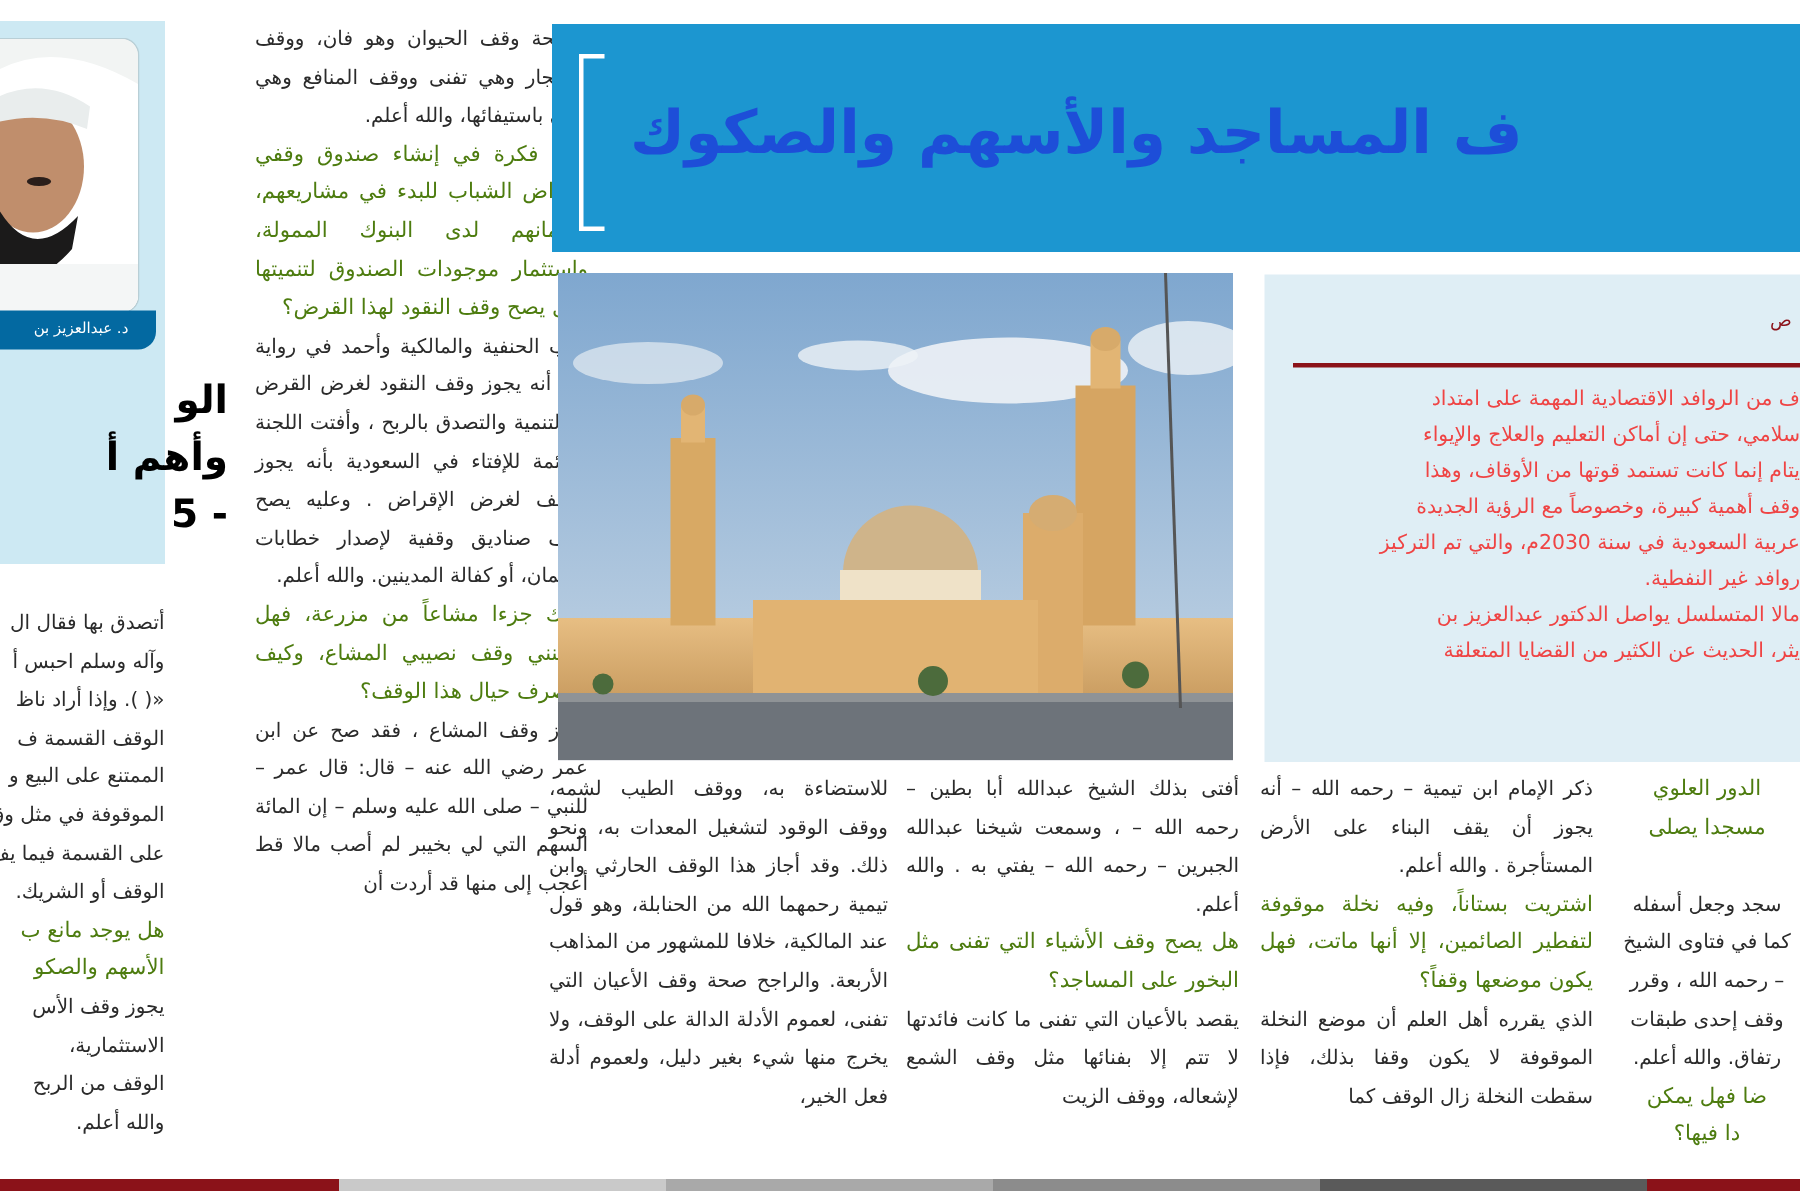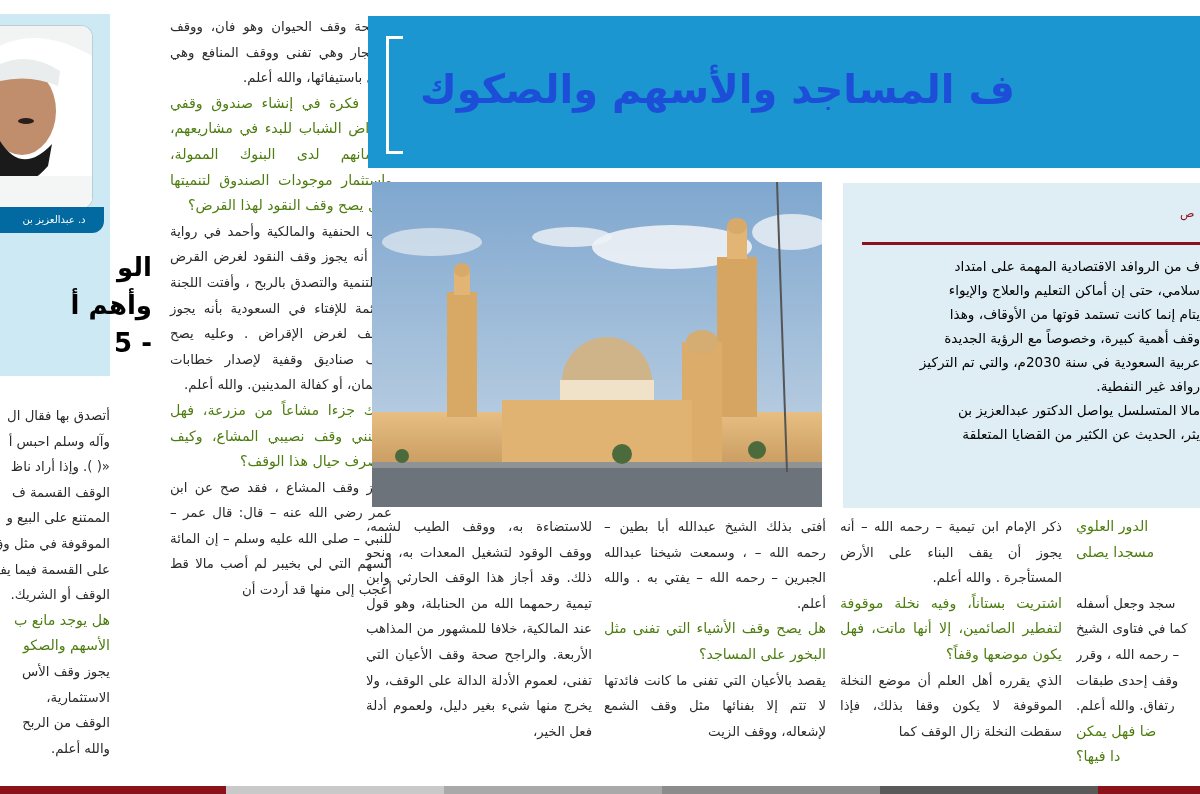--- a/index.html
+++ b/index.html
@@ -12,33 +12,33 @@
   .side-title{left:0;top:248px;width:105px;color:#000000;font-weight:bold;font-size:26px;line-height:38px;text-align:right;white-space:nowrap;overflow:hidden;padding-left:47px;}
   
   .col{font-size:13.3px;line-height:25.6px;text-align:justify;}
   .col p{margin:0;}
   .q{color:#4d7c0f;font-size:14.2px;}
   .col-a{left:124px;top:14px;width:222px;margin-left:46px;}
   .col-left{left:0;top:403px;width:110px;overflow:hidden;white-space:nowrap;text-align:right;}
   .col-b{left:366px;top:514px;width:226px;}
   .col-c{left:604px;top:514px;width:222px;}
   .col-d{left:840px;top:514px;width:222px;}
-  .col-e{left:1076px;top:514px;width:124px;overflow:hidden;white-space:nowrap;text-align:left;}
+  .col-e{left:1076px;top:514px;width:124px;overflow:hidden;white-space:nowrap;text-align:center;}
   
   .header-band{left:368px;top:16px;width:832px;height:152px;background:#1c96d0;}
   .bracket{left:386px;top:36px;width:14px;height:112px;border:3px solid #ffffff;border-right:none;}
   .header-title{left:420px;top:54px;width:780px;height:70px;color:#1d4ed8;font-weight:bold;font-size:40px;line-height:70px;text-align:left;white-space:nowrap;overflow:hidden;direction:rtl;}
   .header-title span{display:inline-block;}
   
   .photo{left:372px;top:182px;width:450px;height:325px;overflow:hidden;}
   
   .intro-box{left:843px;top:183px;width:357px;height:325px;background:#dfeef5;}
   .intro-kicker{left:1180px;top:206px;font-size:12px;color:#8b1219;}
   .intro-rule{left:862px;top:242px;width:338px;height:3px;background:#8b1219;}
-  .intro-text{left:858px;top:254px;width:342px;font-size:13.6px;line-height:24px;color:#000000;text-align:justify;overflow:hidden;white-space:nowrap;}
+  .intro-text{left:858px;top:254px;width:342px;font-size:13.6px;line-height:24px;color:#ef4444;text-align:justify;overflow:hidden;white-space:nowrap;}
   .intro-text p{margin:0;text-align:right;}
   
   .footer-bar{left:0;top:786px;width:1200px;height:8px;display:flex;direction:ltr;}
   .footer-bar div{height:8px;}
 </style>
 </head>
 <body>
 
 <div class="abs sidebar-box"></div>
 <div class="abs portrait">

